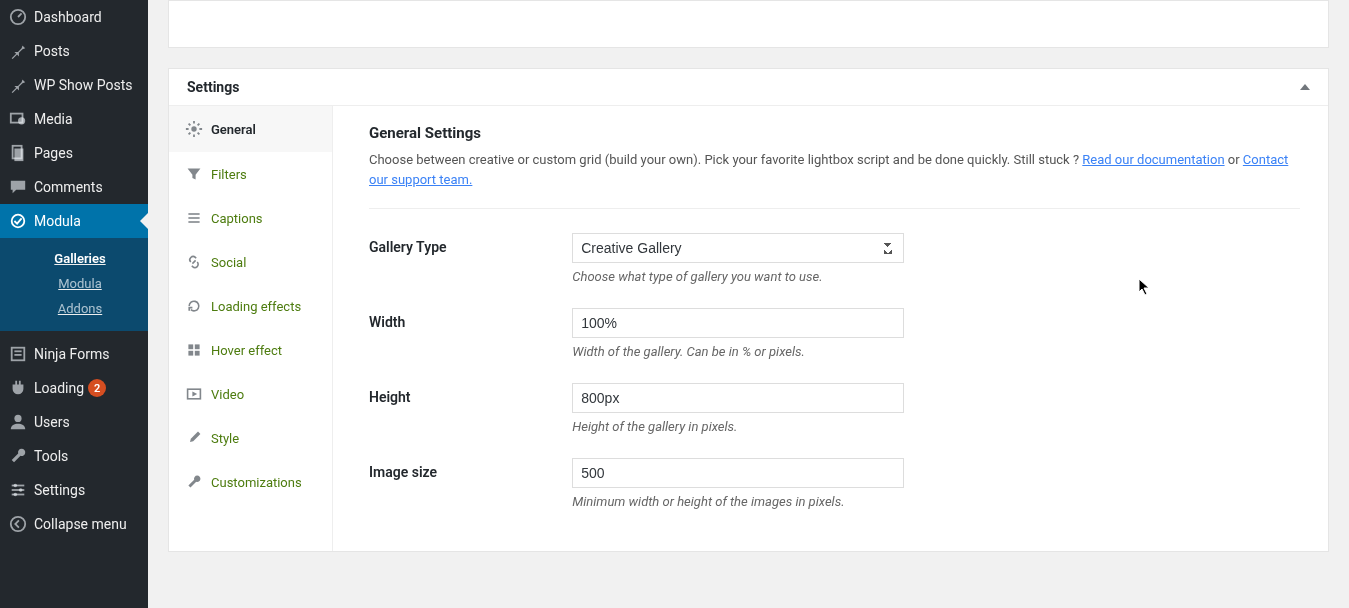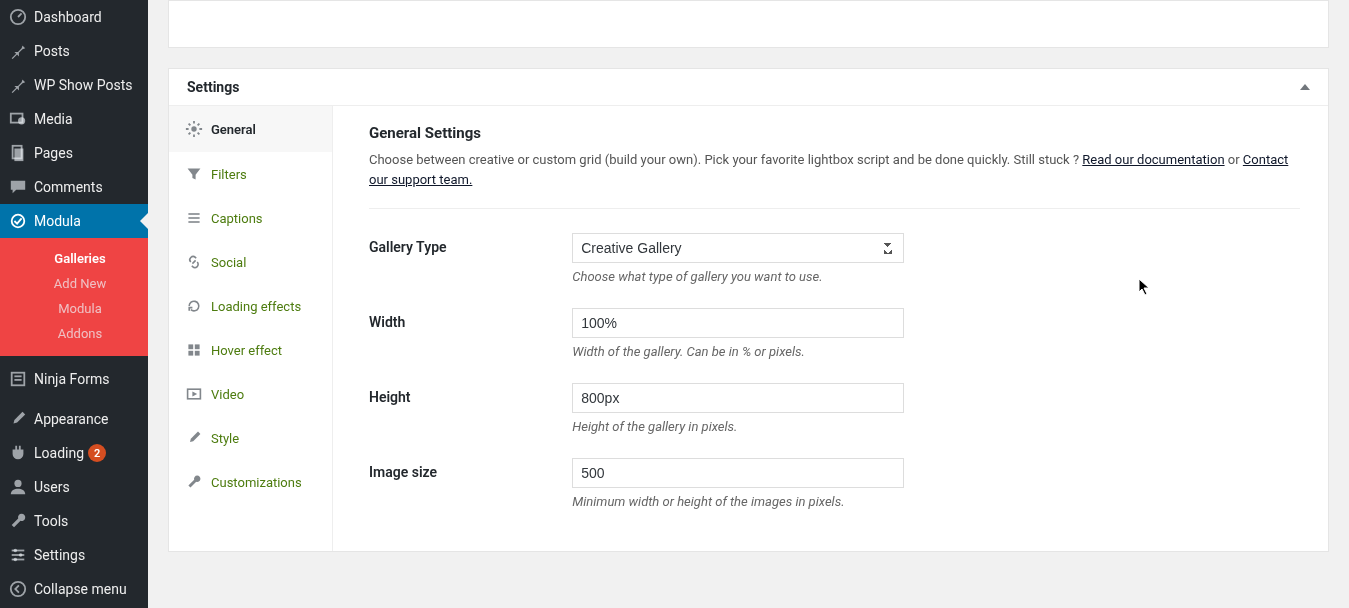--- a/index.html
+++ b/index.html
@@ -46,22 +46,23 @@
 .wp-menu-item.active::after {
   content: '';
   position: absolute;
   right: -0px;
   top: 50%;
   transform: translateY(-50%);
   border: 8px solid transparent;
   border-right-color: #f1f1f1;
 }
 .wp-submenu {
-  background: #ef4444;
+  background: #0c4a6e;
   padding: 8px 0 10px 12px;
+  text-decoration: underline;
 }
 .wp-submenu-item {
   padding: 5px 12px;
   color: rgba(240,245,250,0.7);
   font-size: 13px;
   cursor: pointer;
 }
 .wp-submenu-item.current {
   color: #fff;
   font-weight: 600;
@@ -148,21 +149,21 @@
   font-weight: 700;
   color: #23282d;
   margin-bottom: 8px;
 }
 .intro {
   font-size: 13px;
   line-height: 1.55;
   color: #555;
   margin-bottom: 18px;
 }
-.intro a { color: #0f172a; text-decoration: underline; }
+.intro a { color: #3b82f6; text-decoration: underline; }
 hr.sep {
   border: none;
   border-top: 1px solid #eee;
   margin: 0 0 24px 0;
 }
 .field-row { margin-bottom: 24px; }
 .field-label {
   display: inline-block;
   width: 200px;
   vertical-align: top;
@@ -280,41 +281,32 @@
     <span class="icon">
         <svg width="18" height="18" viewBox="0 0 20 20" fill="currentColor">
           <circle cx="10" cy="10" r="7" fill="none" stroke="currentColor" stroke-width="2"></circle>
           <path d="M6 10l3 3 5-6" stroke="currentColor" stroke-width="2" fill="none"></path>
         </svg>
       </span>
     <span>Modula</span>
   </div>
   <div class="wp-submenu">
     <div class="wp-submenu-item current">Galleries</div>
-    <div class="wp-submenu-item">Add New</div>
     <div class="wp-submenu-item">Modula</div>
     <div class="wp-submenu-item">Addons</div>
   </div>
   <div class="wp-menu-item" style="margin-top:6px">
     <span class="icon">
         <svg width="18" height="18" viewBox="0 0 20 20" fill="currentColor">
           <rect x="3" y="3" width="14" height="14" fill="none" stroke="currentColor" stroke-width="2"></rect>
           <line x1="6" y1="7" x2="14" y2="7" stroke="currentColor" stroke-width="2"></line>
           <line x1="6" y1="11" x2="14" y2="11" stroke="currentColor" stroke-width="2"></line>
         </svg>
       </span>
     <span>Ninja Forms</span>
-  </div>
-  <div class="wp-menu-item" style="margin-top:6px">
-    <span class="icon">
-        <svg width="18" height="18" viewBox="0 0 20 20" fill="currentColor">
-          <path d="M15 2l3 3-9 9-4 1 1-4z"></path>
-        </svg>
-      </span>
-    <span>Appearance</span>
   </div>
   <div class="wp-menu-item">
     <span class="icon">
         <svg width="18" height="18" viewBox="0 0 20 20" fill="currentColor">
           <path d="M7 2v4H4v5a6 6 0 0012 0V6h-3V2h-2v4H9V2z"></path>
         </svg>
       </span>
     <span>Loading</span>
     <span class="badge">2</span>
   </div>

